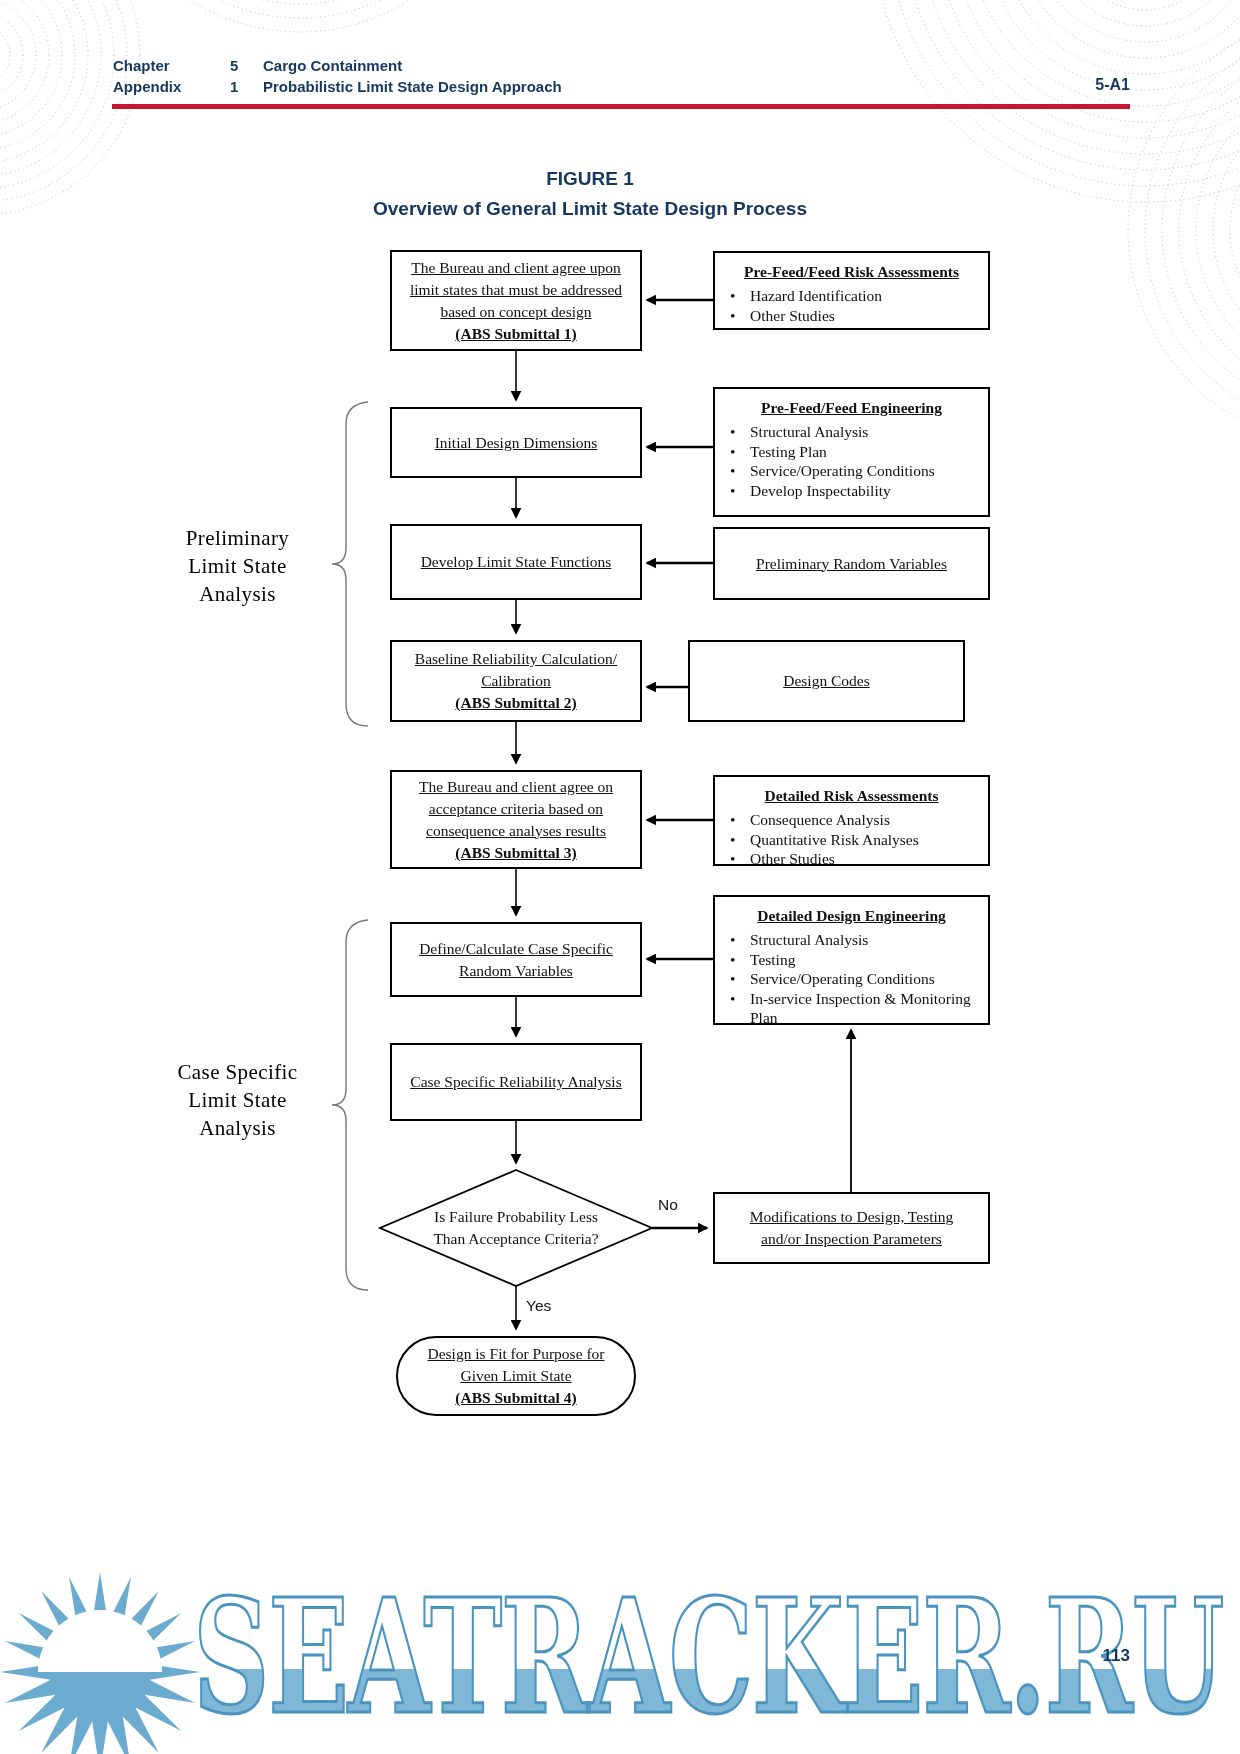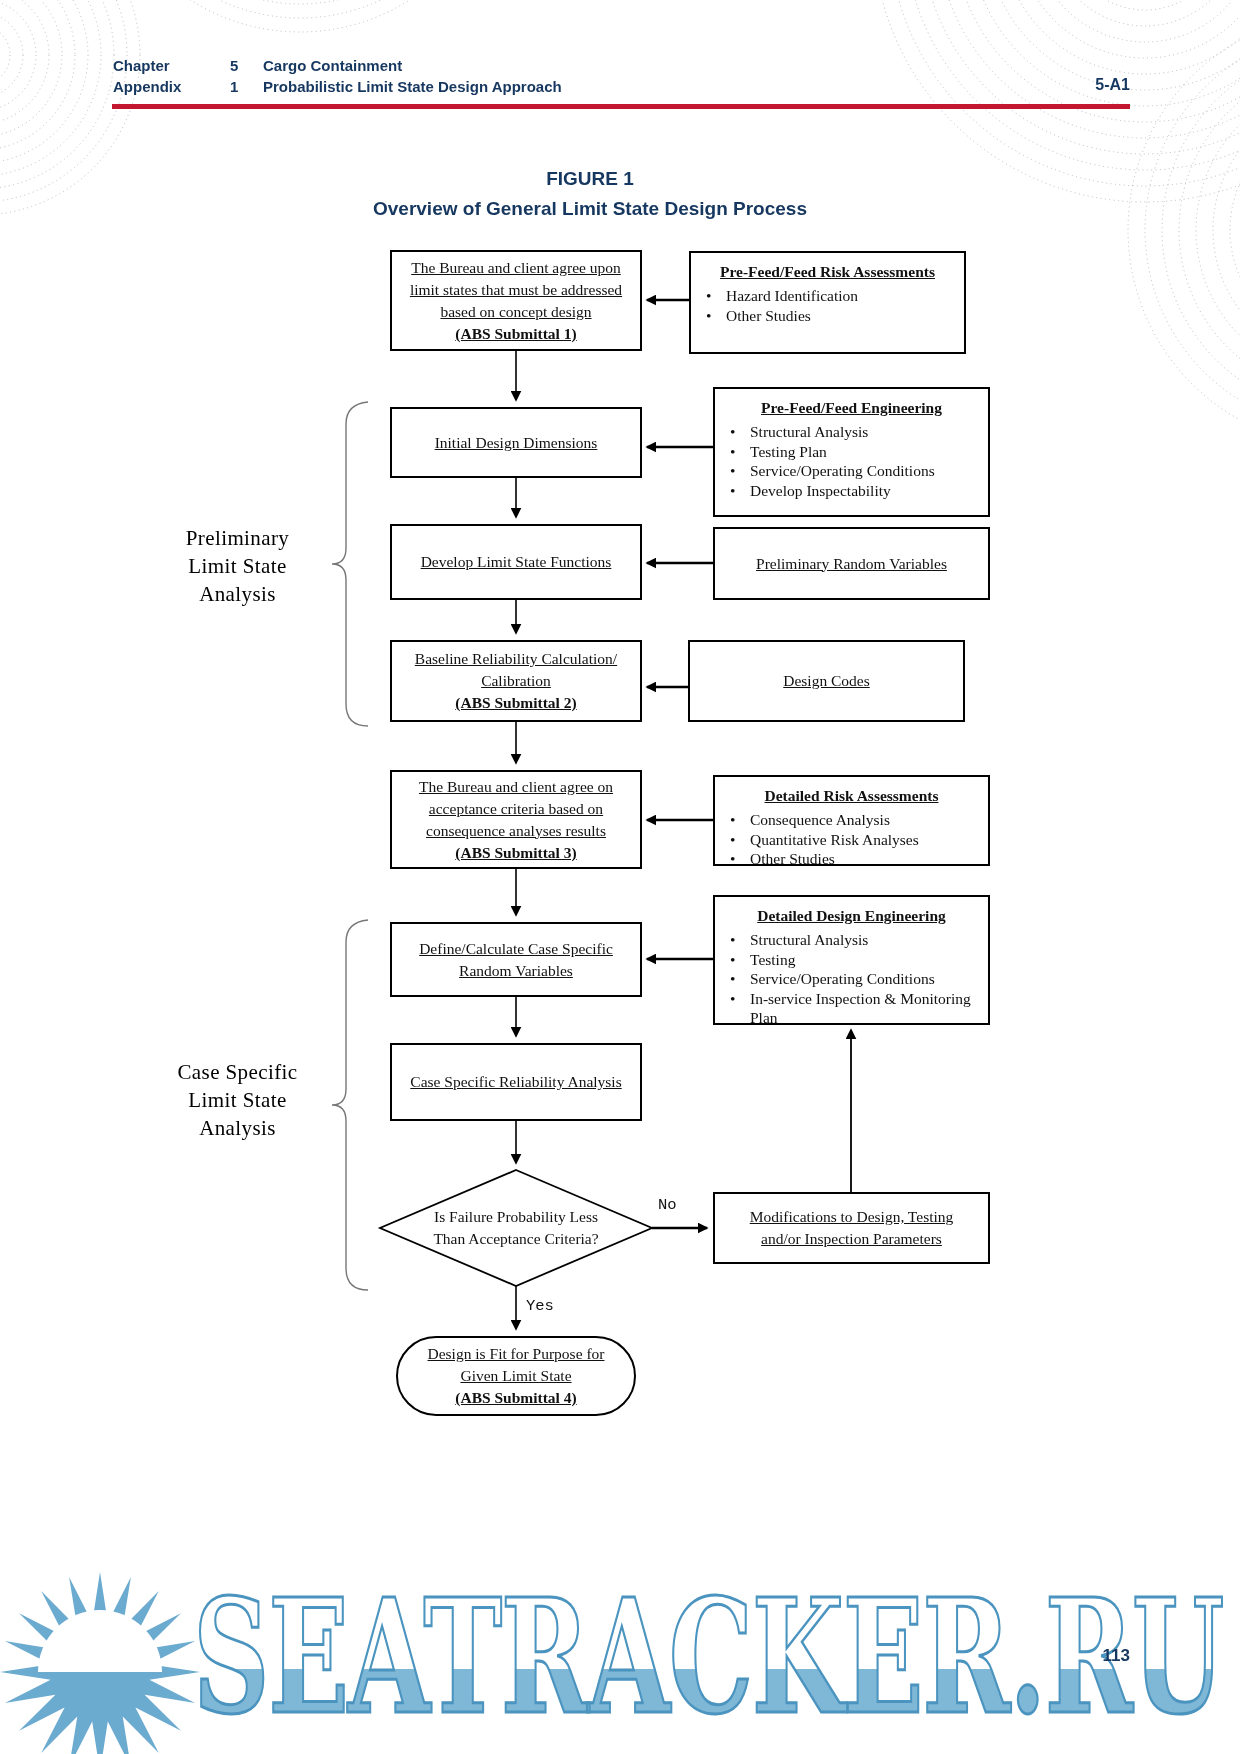--- a/index.html
+++ b/index.html
@@ -23,21 +23,21 @@
   .sbox{position:absolute;border:2px solid #000;background:#fff;box-sizing:border-box;
         font-family:"Liberation Serif",serif;font-size:15.5px;line-height:19.5px;color:#111;
         padding:7px 10px 4px 10px;display:flex;flex-direction:column;justify-content:flex-start;z-index:2;}
   .sbox .head{font-weight:bold;text-decoration:underline;text-align:center;line-height:24px;margin-bottom:2px;}
   .bullet{display:flex;text-align:left;}
   .dot{width:20px;padding-left:5px;flex:0 0 20px;}
   .bt{flex:1;}
   .terminal{border-radius:40px;}
   .dtext{position:absolute;width:240px;text-align:center;font-family:"Liberation Serif",serif;
          font-size:15.5px;line-height:22px;color:#111;z-index:2;}
-  .lbl{position:absolute;font-family:Liberation Mono, monospace;font-size:15.5px;color:#111;z-index:2;}
+  .lbl{position:absolute;font-family:Liberation Sans, sans-serif;font-size:15.5px;color:#111;z-index:2;}
   .glabel{position:absolute;width:195px;text-align:center;font-family:"Liberation Serif",serif;
           font-size:21px;line-height:28px;color:#000000;letter-spacing:0.4px;z-index:2;}
   
   .layer{position:absolute;left:0;top:0;z-index:1;pointer-events:none;}
   .decor{z-index:0;}
   
   .footer{position:absolute;left:113px;top:1646px;width:980px;font-size:17px;color:#16375f;z-index:2;white-space:nowrap;}
   .fb{font-weight:bold;}
   .fs{font-weight:bold;color:#46a0cc;}
   .fdot{color:#c3172f;font-weight:bold;}
@@ -199,21 +199,21 @@
 
   <div class="lbl" style="left:658px;top:1196px;width:40px">No</div>
   <div class="lbl" style="left:526px;top:1297px;width:40px">Yes</div>
 
   <div class="fbox terminal" style="left:396px;top:1336px;width:240px;height:80px">
     <div>Design is Fit for Purpose for</div>
     <div>Given Limit State</div>
     <div class="b">(ABS Submittal 4)</div>
   </div>
 
-  <div class="sbox" style="left:689px;top:251px;width:277px;height:103px">
+  <div class="sbox" style="left:713px;top:251px;width:277px;height:79px">
     <div class="head">Pre-Feed/Feed Risk Assessments</div>
     <div class="bullet">
         <span class="dot">•</span>
         <span class="bt">Hazard Identification</span>
       </div>
     <div class="bullet">
         <span class="dot">•</span>
         <span class="bt">Other Studies</span>
       </div>
   </div>

